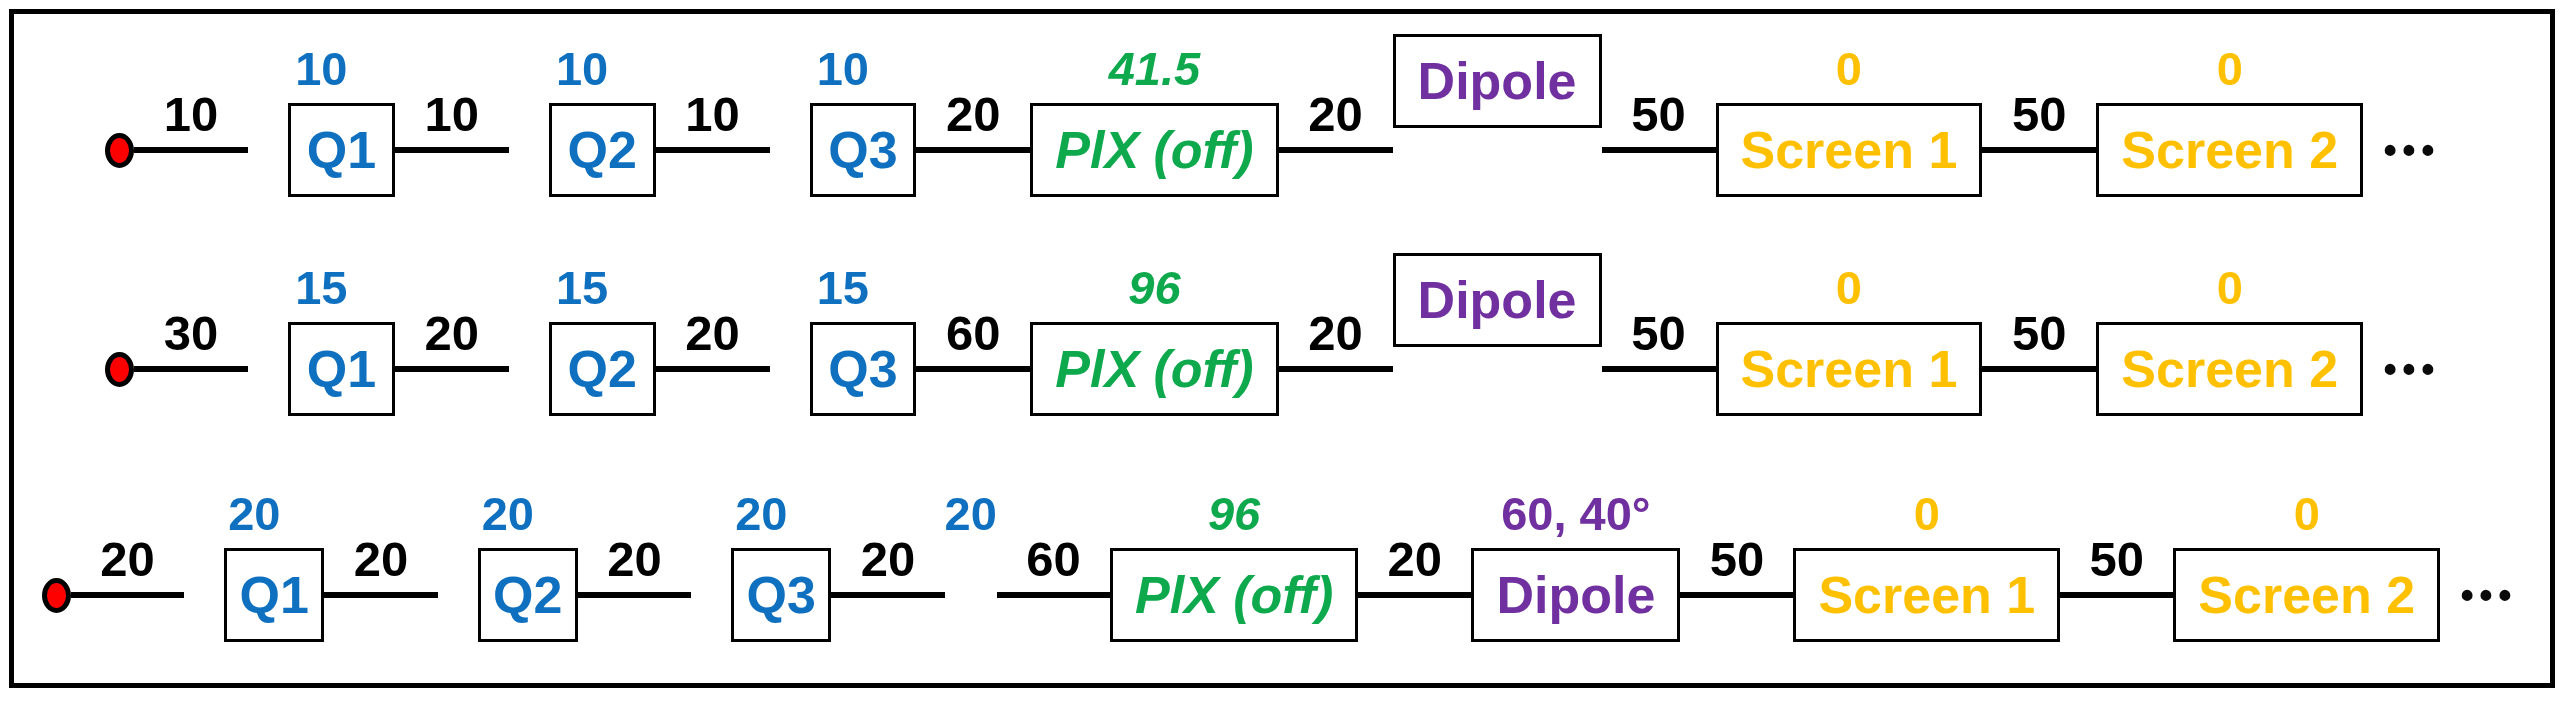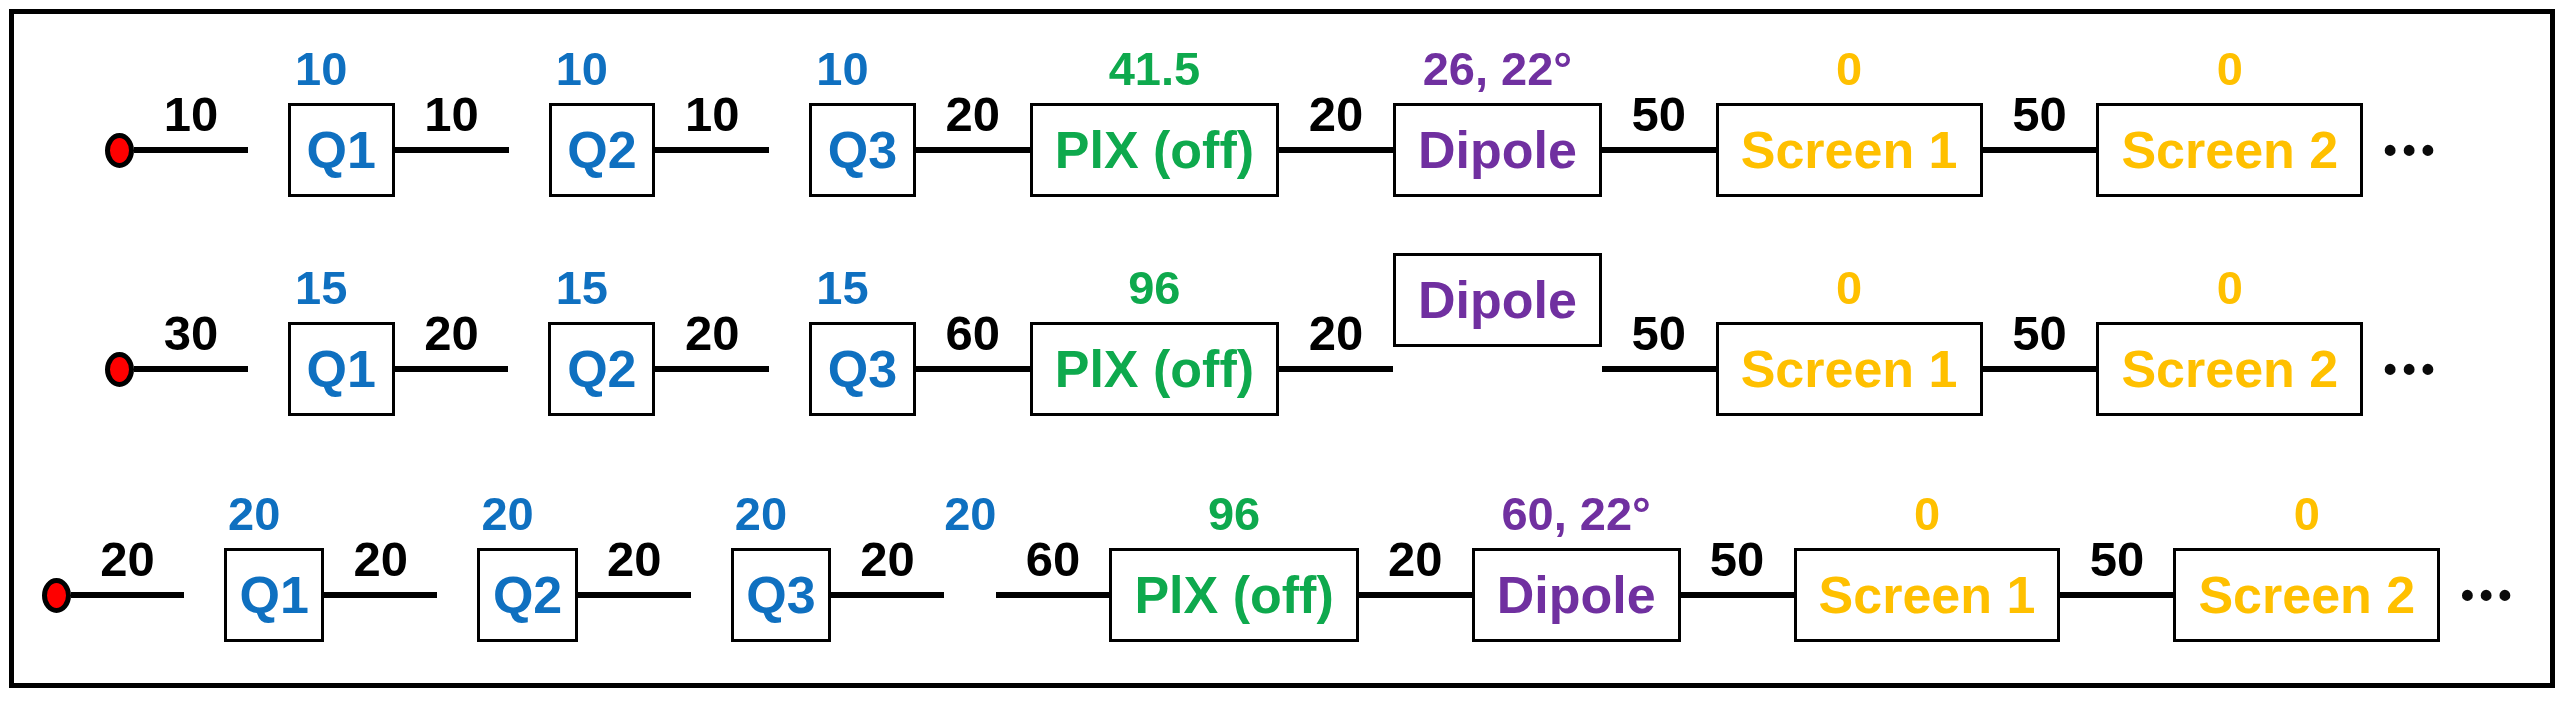--- a/index.html
+++ b/index.html
@@ -2,21 +2,21 @@
 <html style="--quad: #0f70c0; --plx: #0ea94d; --dipole: #7030a0; --screen: #ffc000; --source: #fe0000; --line: #000000; --border: #000000;font-size:12.5px"><head>
 <meta charset="utf-8">
 <style>
   html,body{margin:0;padding:0;background:#ffffff;}
   body{width:2576px;height:709px;position:relative;overflow:hidden;
        font-family:"Liberation Sans",sans-serif;font-weight:700;color:#000;}
   .frame{position:absolute;left:9px;top:9.4px;width:2546px;height:679px;
          border:5.5px solid #000;box-sizing:border-box;background:#fff;}
   .row{display:flex;align-items:flex-start;height:226px;box-sizing:border-box;
        padding-top:19.6px;padding-left:91px;padding-right:110px;}
-  .row:nth-child(2){padding-top:12.5px;justify-content:flex-end;}
+  .row:nth-child(2){padding-top:12.5px;}
   .row:nth-child(3){padding-top:12.5px;padding-left:28px;padding-right:33px;}
   
   .dot{flex:0 0 auto;width:19px;height:25px;margin-top:99px;
        border:5.5px solid #000;border-radius:50%;background:var(--source,#fe0000);}
   
   .drift{flex:1 1 94px;min-width:75px;display:flex;flex-direction:column;align-items:center;}
   .row:nth-child(3) .drift{flex-basis:72px;min-width:58px;}
   .dnum{height:113px;display:flex;align-items:flex-end;justify-content:center;
         font-size:49px;line-height:49px;padding-bottom:7.8px;box-sizing:border-box;
         color:#000;white-space:nowrap;}
@@ -25,21 +25,21 @@
   .elem{flex:0 0 auto;display:flex;flex-direction:column;align-items:center;}
   .vlabel{height:69px;display:flex;align-items:flex-end;justify-content:center;
           font-size:47px;line-height:47px;padding-bottom:11px;box-sizing:border-box;
           white-space:nowrap;}
   .box{height:94px;box-sizing:border-box;border:3.9px solid #000;background:#fff;
        display:flex;align-items:center;justify-content:center;
        font-size:52px;white-space:nowrap;padding:16px 22px;}
   .elem.t-quad .box{min-width:105px;padding:0 15.7px;margin-left:40px;}
   .row:nth-child(3) .elem.t-quad .box{min-width:97px;padding:0 12.5px;}
   .t-quad .vlabel,.t-quad .box{color:var(--quad,#0f70c0);}
-  .t-plx .vlabel,.t-plx .box{color:var(--plx,#0ea94d);}
+  .t-plx .vlabel,.t-plx .box{color:var(--plx,#0ea94d);font-style:italic;}
   .t-dipole .vlabel,.t-dipole .box{color:var(--dipole,#7030a0);}
   .t-screen .vlabel,.t-screen .box{color:var(--screen,#ffc000);}
   
   .more{flex:0 0 auto;margin-top:97px;margin-left:20.4px;
         font-size:38px;line-height:38px;letter-spacing:5.5px;color:#0a0a0a;white-space:nowrap;}
 </style>
 </head>
 <body>
 
 <div class="frame">
@@ -75,21 +75,20 @@
       </div>
       <div class="elem t-plx">
         <div class="vlabel">41.5</div>
         <div class="box">PlX (off)</div>
       </div>
       <div class="drift">
         <div class="dnum">20</div>
         <div class="dline"></div>
       </div>
       <div class="elem t-dipole">
-        <div class="vlabel">26, 22°</div>
         <div class="box">Dipole</div>
       </div>
       <div class="drift">
         <div class="dnum">50</div>
         <div class="dline"></div>
       </div>
       <div class="elem t-screen">
         <div class="vlabel">0</div>
         <div class="box">Screen 1</div>
       </div>
@@ -201,21 +200,21 @@
       </div>
       <div class="elem t-plx">
         <div class="vlabel">96</div>
         <div class="box">PlX (off)</div>
       </div>
       <div class="drift">
         <div class="dnum">20</div>
         <div class="dline"></div>
       </div>
       <div class="elem t-dipole">
-        <div class="vlabel">60, 22°</div>
+        <div class="vlabel">60, 40°</div>
         <div class="box">Dipole</div>
       </div>
       <div class="drift">
         <div class="dnum">50</div>
         <div class="dline"></div>
       </div>
       <div class="elem t-screen">
         <div class="vlabel">0</div>
         <div class="box">Screen 1</div>
       </div>

